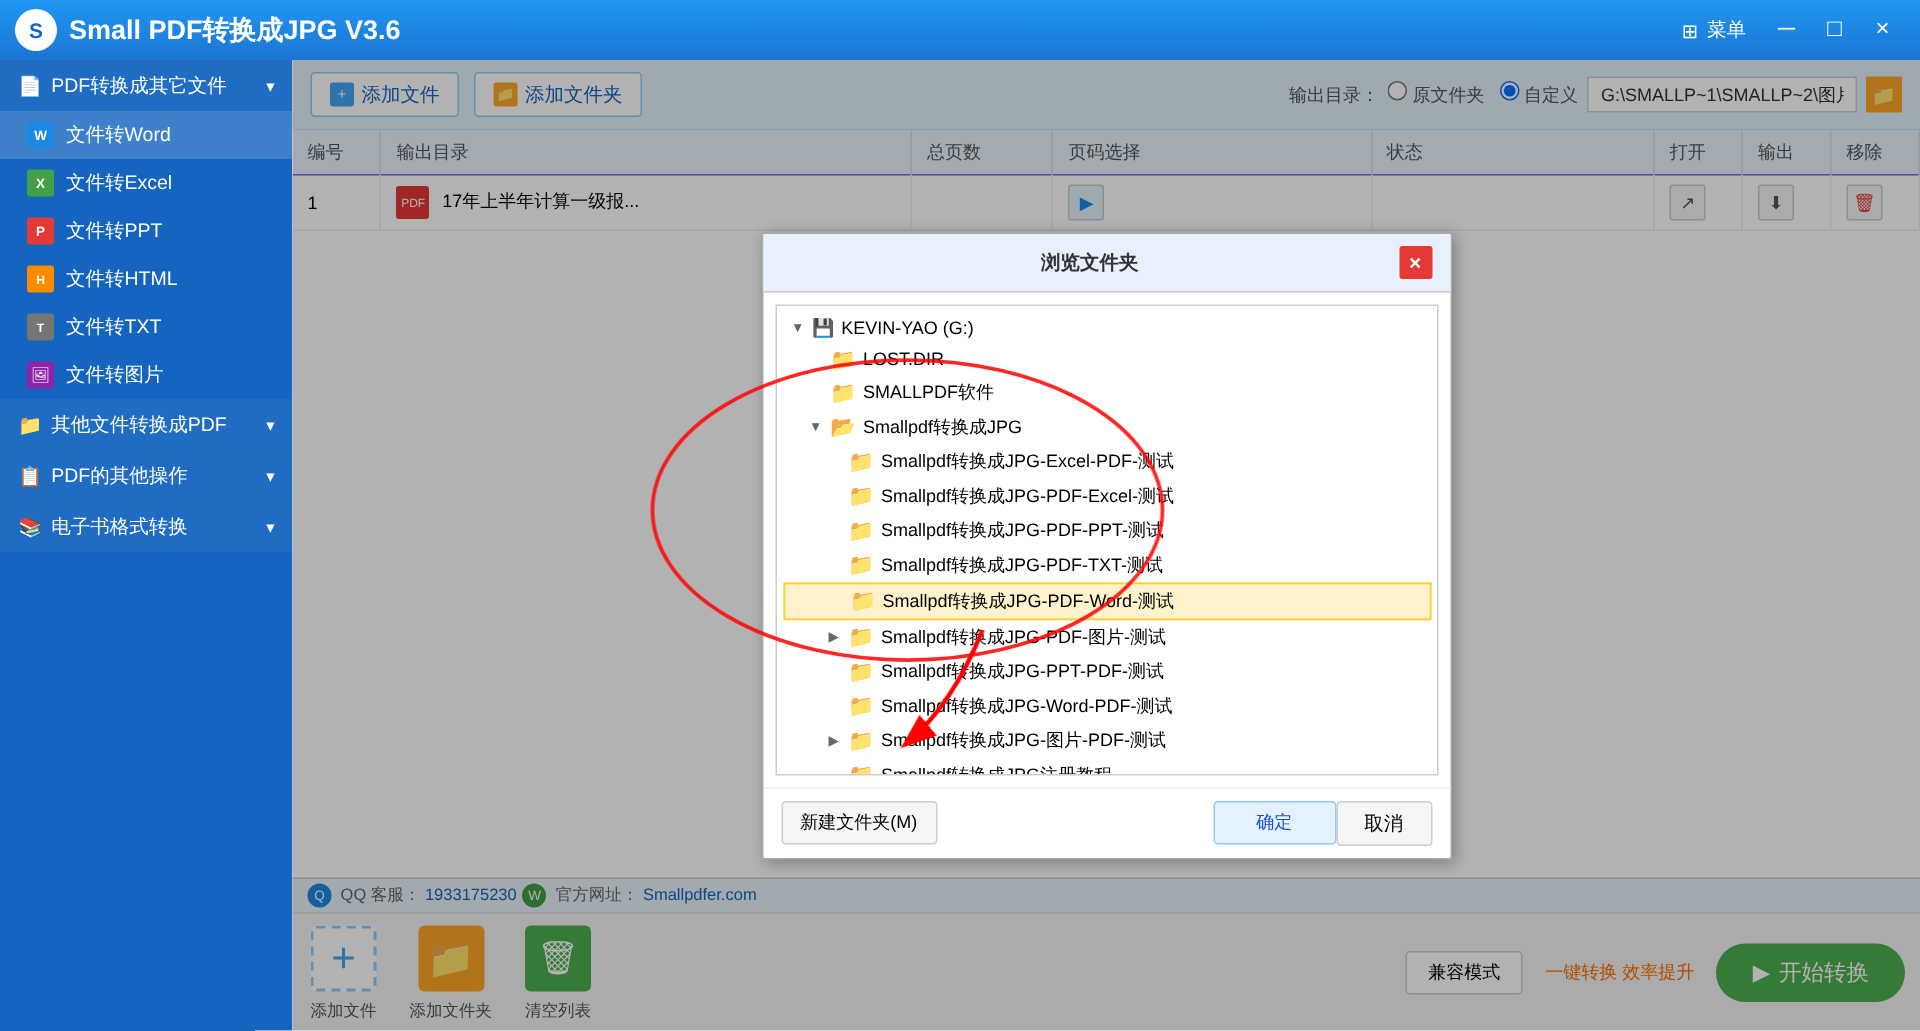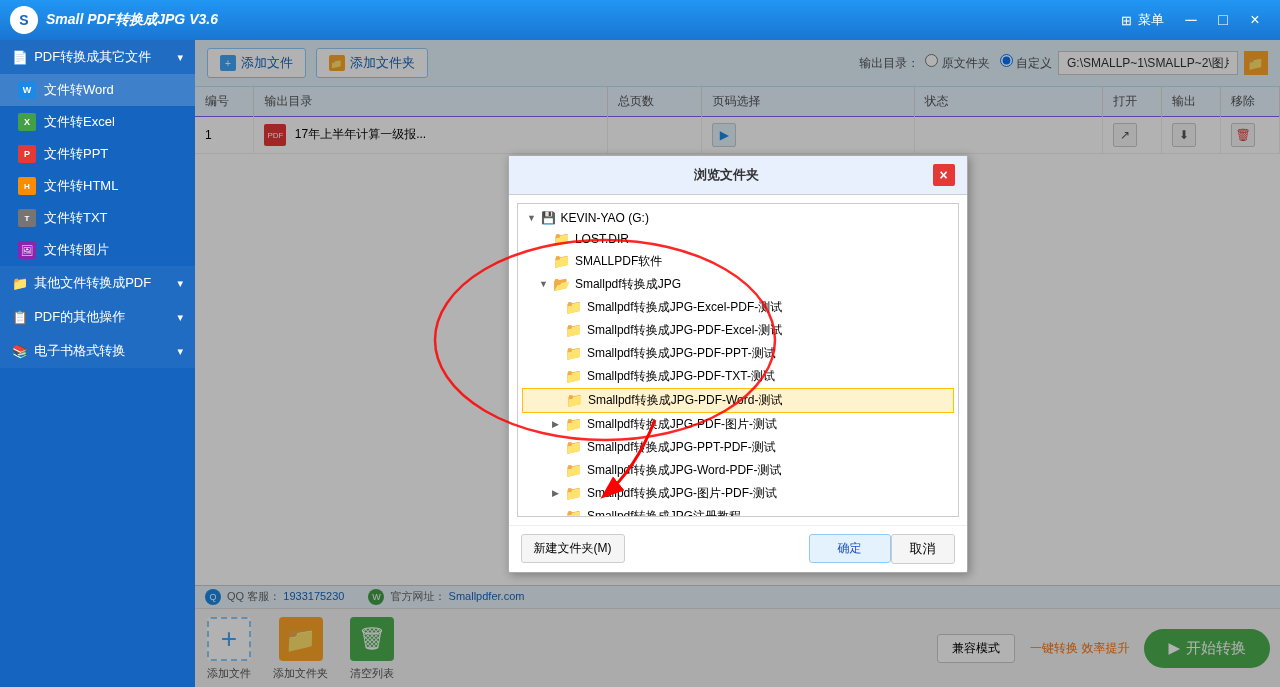--- a/index.html
+++ b/index.html
@@ -18,21 +18,21 @@
     .title-bar .logo {
       width: 28px; height: 28px;
       background: #fff;
       border-radius: 50%;
       display: flex; align-items: center; justify-content: center;
       margin-right: 8px;
       color: #1565c0;
       font-weight: bold;
       font-size: 14px;
     }
-    .title-bar .title-text { flex: 1; font-size: 14px; font-weight: bold; font-style: italic; }
+    .title-bar .title-text { flex: 1; font-size: 18px; font-weight: bold; }
     .title-controls { display: flex; gap: 2px; }
     .title-controls span {
       width: 30px; height: 30px;
       display: flex; align-items: center; justify-content: center;
       cursor: pointer; font-size: 16px; color: white;
     }
     .menu-btn {
       padding: 4px 12px;
       display: flex; align-items: center; gap: 6px;
       cursor: pointer; color: white; font-size: 13px;
@@ -262,21 +262,21 @@
       cursor: pointer;
       display: flex; align-items: center; gap: 6px;
     }
 
     
     .support-bar {
       background: #e8f4fd;
       padding: 3px 10px;
       font-size: 11px;
       color: #666;
-      display: flex; align-items: center; gap: 24px;
+      display: flex; align-items: center; gap: 4px;
       border-top: 1px solid #ccc;
     }
     .support-bar a { color: #1565c0; text-decoration: none; }
     .support-bar .qq-icon {
       width: 16px; height: 16px;
       background: #1e88e5;
       border-radius: 50%;
       display: inline-flex; align-items: center; justify-content: center;
       color: white;
       font-size: 9px;

